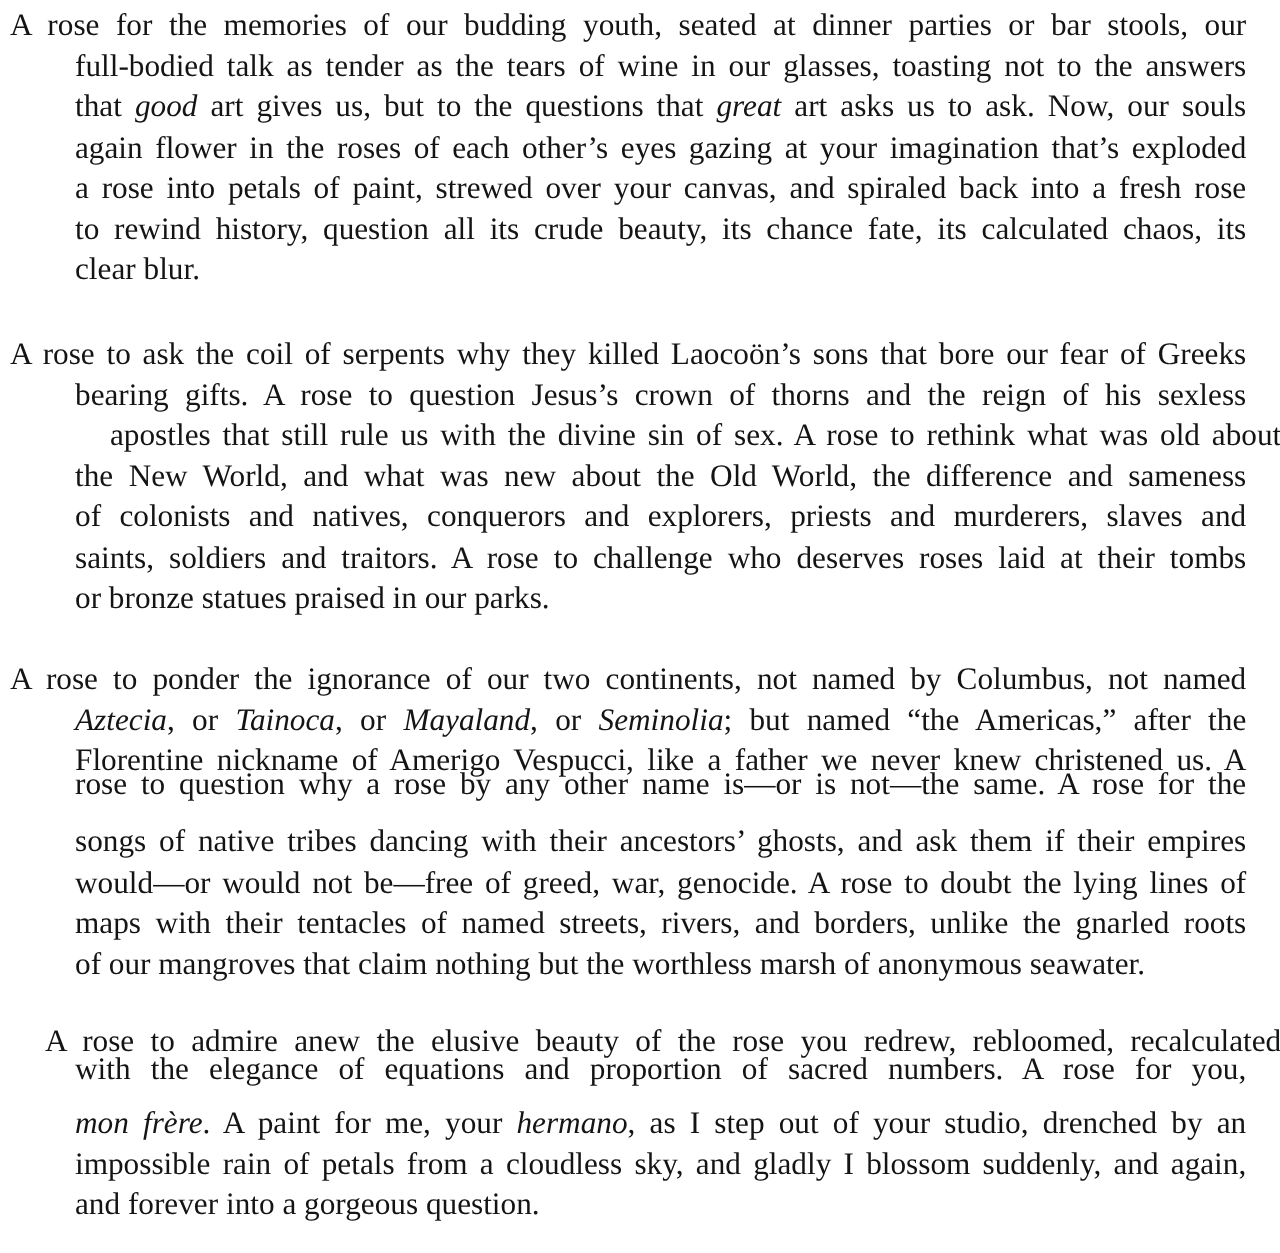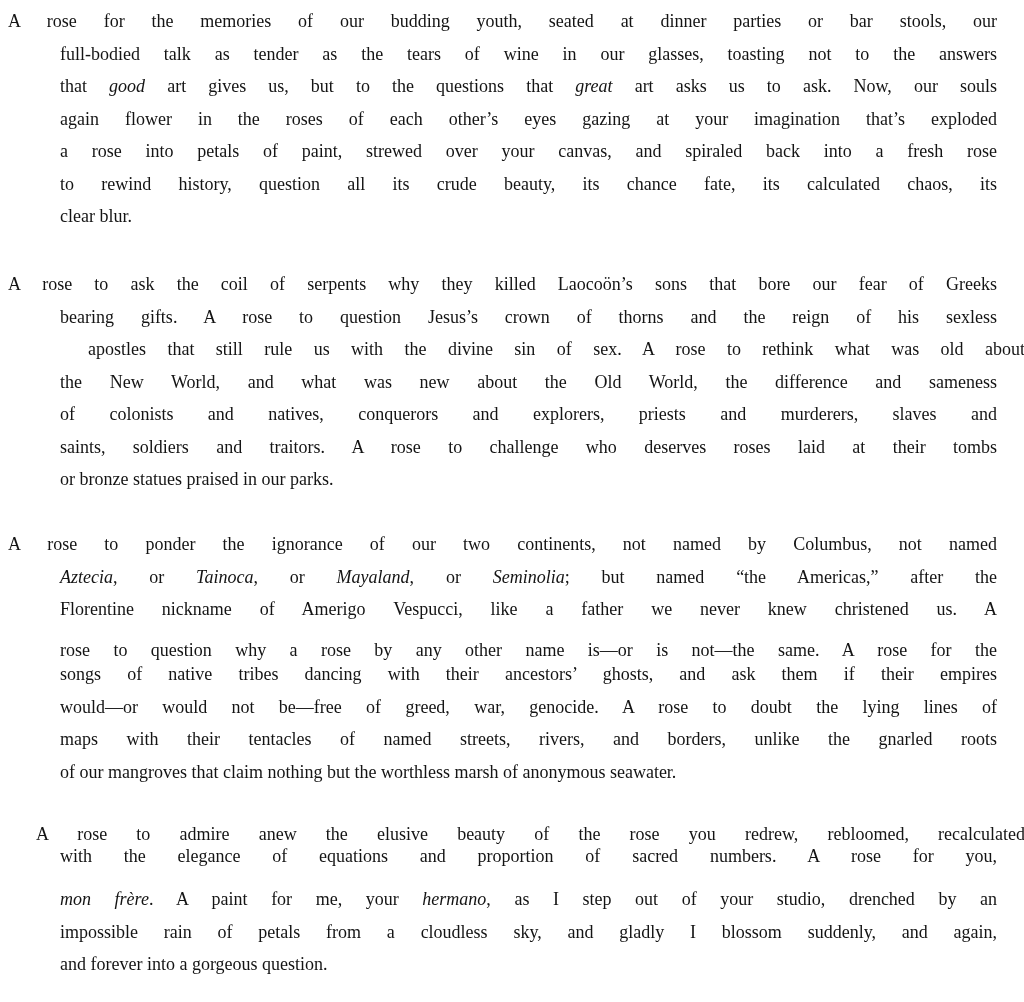--- a/index.html
+++ b/index.html
@@ -24,21 +24,21 @@
     }
     .stanza {
       position: absolute;
       left: 0;
       width: 1024px;
     }
     .line {
       position: absolute;
       height: 32px;
       line-height: 32px;
-      font-size: 18px;
+      font-size: 25px;
       white-space: nowrap;
       text-align: justify;
       text-align-last: justify;
     }
     .line.first {
       left: 8px;
       width: 989px;
     }
     .line.cont {
       left: 60px;
@@ -72,21 +72,21 @@
         <div class="line cont" style="top: 65px; margin-left: 28px;"><span class="run">apostles that still rule us with the divine sin of sex. A rose to rethink what was old about</span></div>
         <div class="line cont" style="top: 97.5px;"><span class="run">the New World, and what was new about the Old World, the difference and sameness</span></div>
         <div class="line cont" style="top: 130px;"><span class="run">of colonists and natives, conquerors and explorers, priests and murderers, slaves and</span></div>
         <div class="line cont" style="top: 162.5px;"><span class="run">saints, soldiers and traitors. A rose to challenge who deserves roses laid at their tombs</span></div>
         <div class="line cont last" style="top: 195px;"><span class="run">or bronze statues praised in our parks.</span></div>
       </div>
       <div class="stanza" style="top: 528px;">
         <div class="line first" style="top: 0px;"><span class="run">A rose to ponder the ignorance of our two continents, not named by Columbus, not named</span></div>
         <div class="line cont" style="top: 32.5px;"><span class="run italic">Aztecia</span><span class="run">, or </span><span class="run italic">Tainoca</span><span class="run">, or </span><span class="run italic">Mayaland</span><span class="run">, or </span><span class="run italic">Seminolia</span><span class="run">; but named “the Americas,” after the</span></div>
         <div class="line cont" style="top: 65px;"><span class="run">Florentine nickname of Amerigo Vespucci, like a father we never knew christened us. A</span></div>
-        <div class="line cont" style="top: 106px;"><span class="run">rose to question why a rose by any other name is—or is not—the same.  A rose for the</span></div>
+        <div class="line cont" style="top: 84px;"><span class="run">rose to question why a rose by any other name is—or is not—the same.  A rose for the</span></div>
         <div class="line cont" style="top: 130px;"><span class="run">songs of native tribes dancing with their ancestors’ ghosts, and ask them if their empires</span></div>
         <div class="line cont" style="top: 162.5px;"><span class="run">would—or would not be—free of greed, war, genocide. A rose to doubt the lying lines of</span></div>
         <div class="line cont" style="top: 195px;"><span class="run">maps with their tentacles of named streets, rivers, and borders, unlike the gnarled roots</span></div>
         <div class="line cont last" style="top: 227.5px;"><span class="run">of our mangroves that claim nothing but the worthless marsh of anonymous seawater.</span></div>
       </div>
       <div class="stanza" style="top: 818px;">
         <div class="line first" style="top: 0px; margin-left: 28px;"><span class="run">A rose to admire anew the elusive beauty of the rose you redrew, rebloomed, recalculated</span></div>
         <div class="line cont" style="top: 22px;"><span class="run">with the elegance of equations and proportion of sacred numbers. A rose for you,</span></div>
         <div class="line cont" style="top: 65px;"><span class="run italic">mon frère</span><span class="run">. A paint for me, your </span><span class="run italic">hermano</span><span class="run">, as I step out of your studio, drenched by an</span></div>
         <div class="line cont" style="top: 97.5px;"><span class="run">impossible rain of petals from a cloudless sky, and gladly I blossom suddenly, and again,</span></div>

